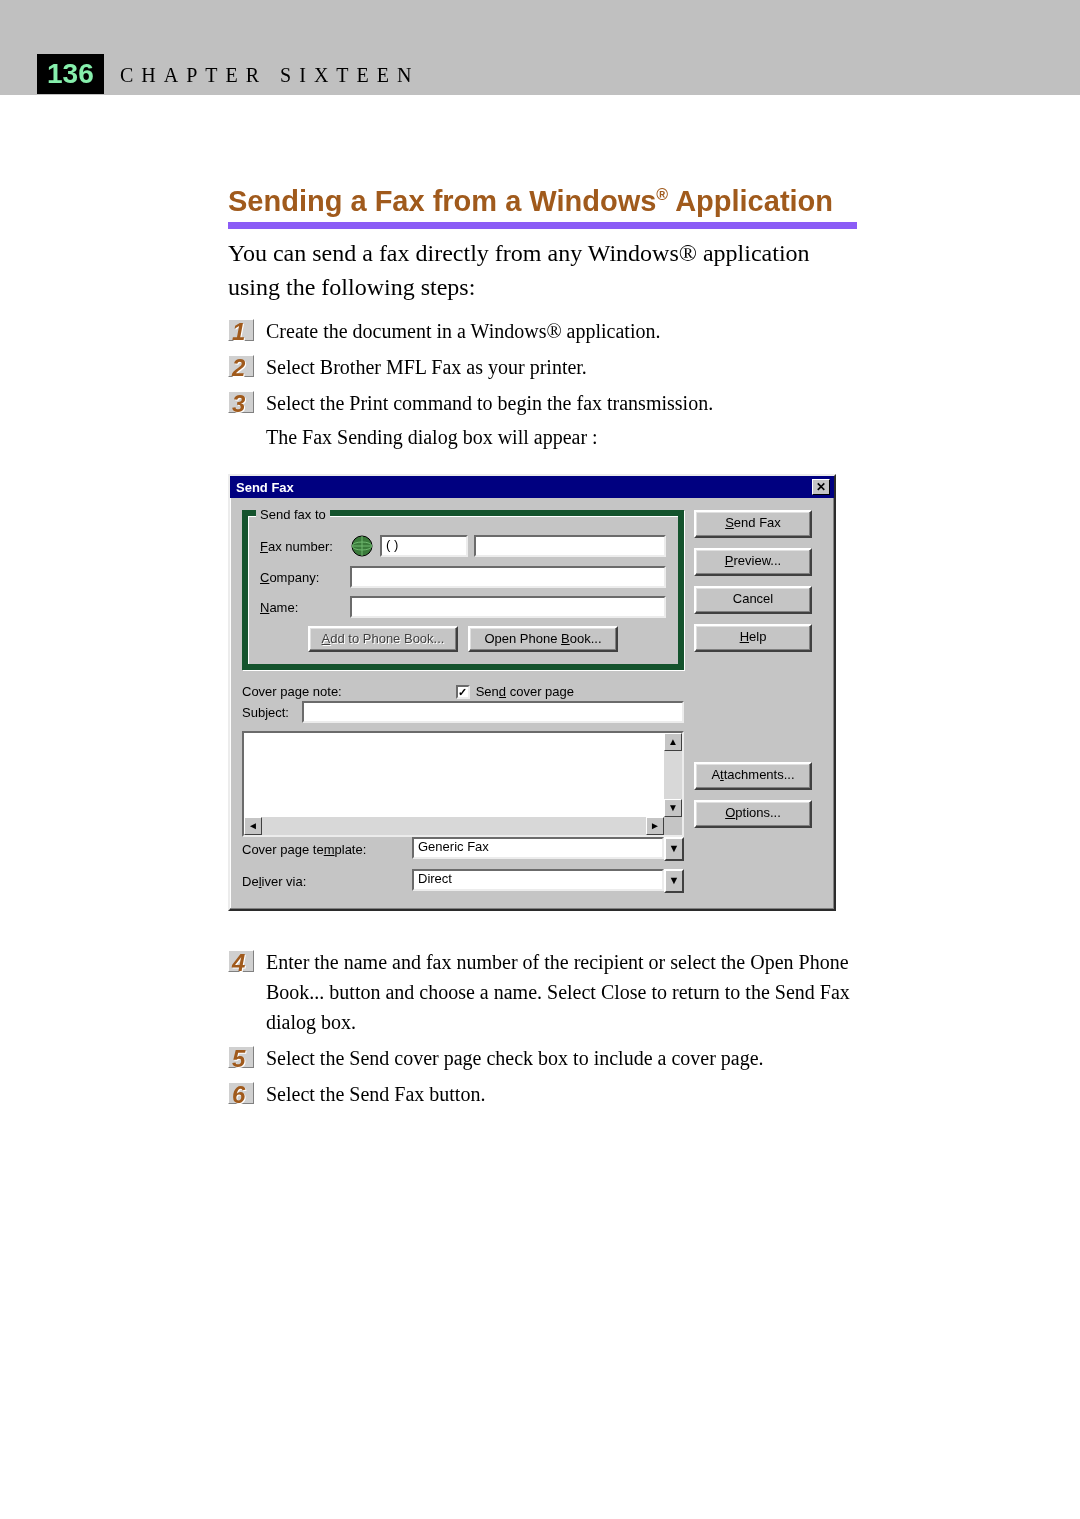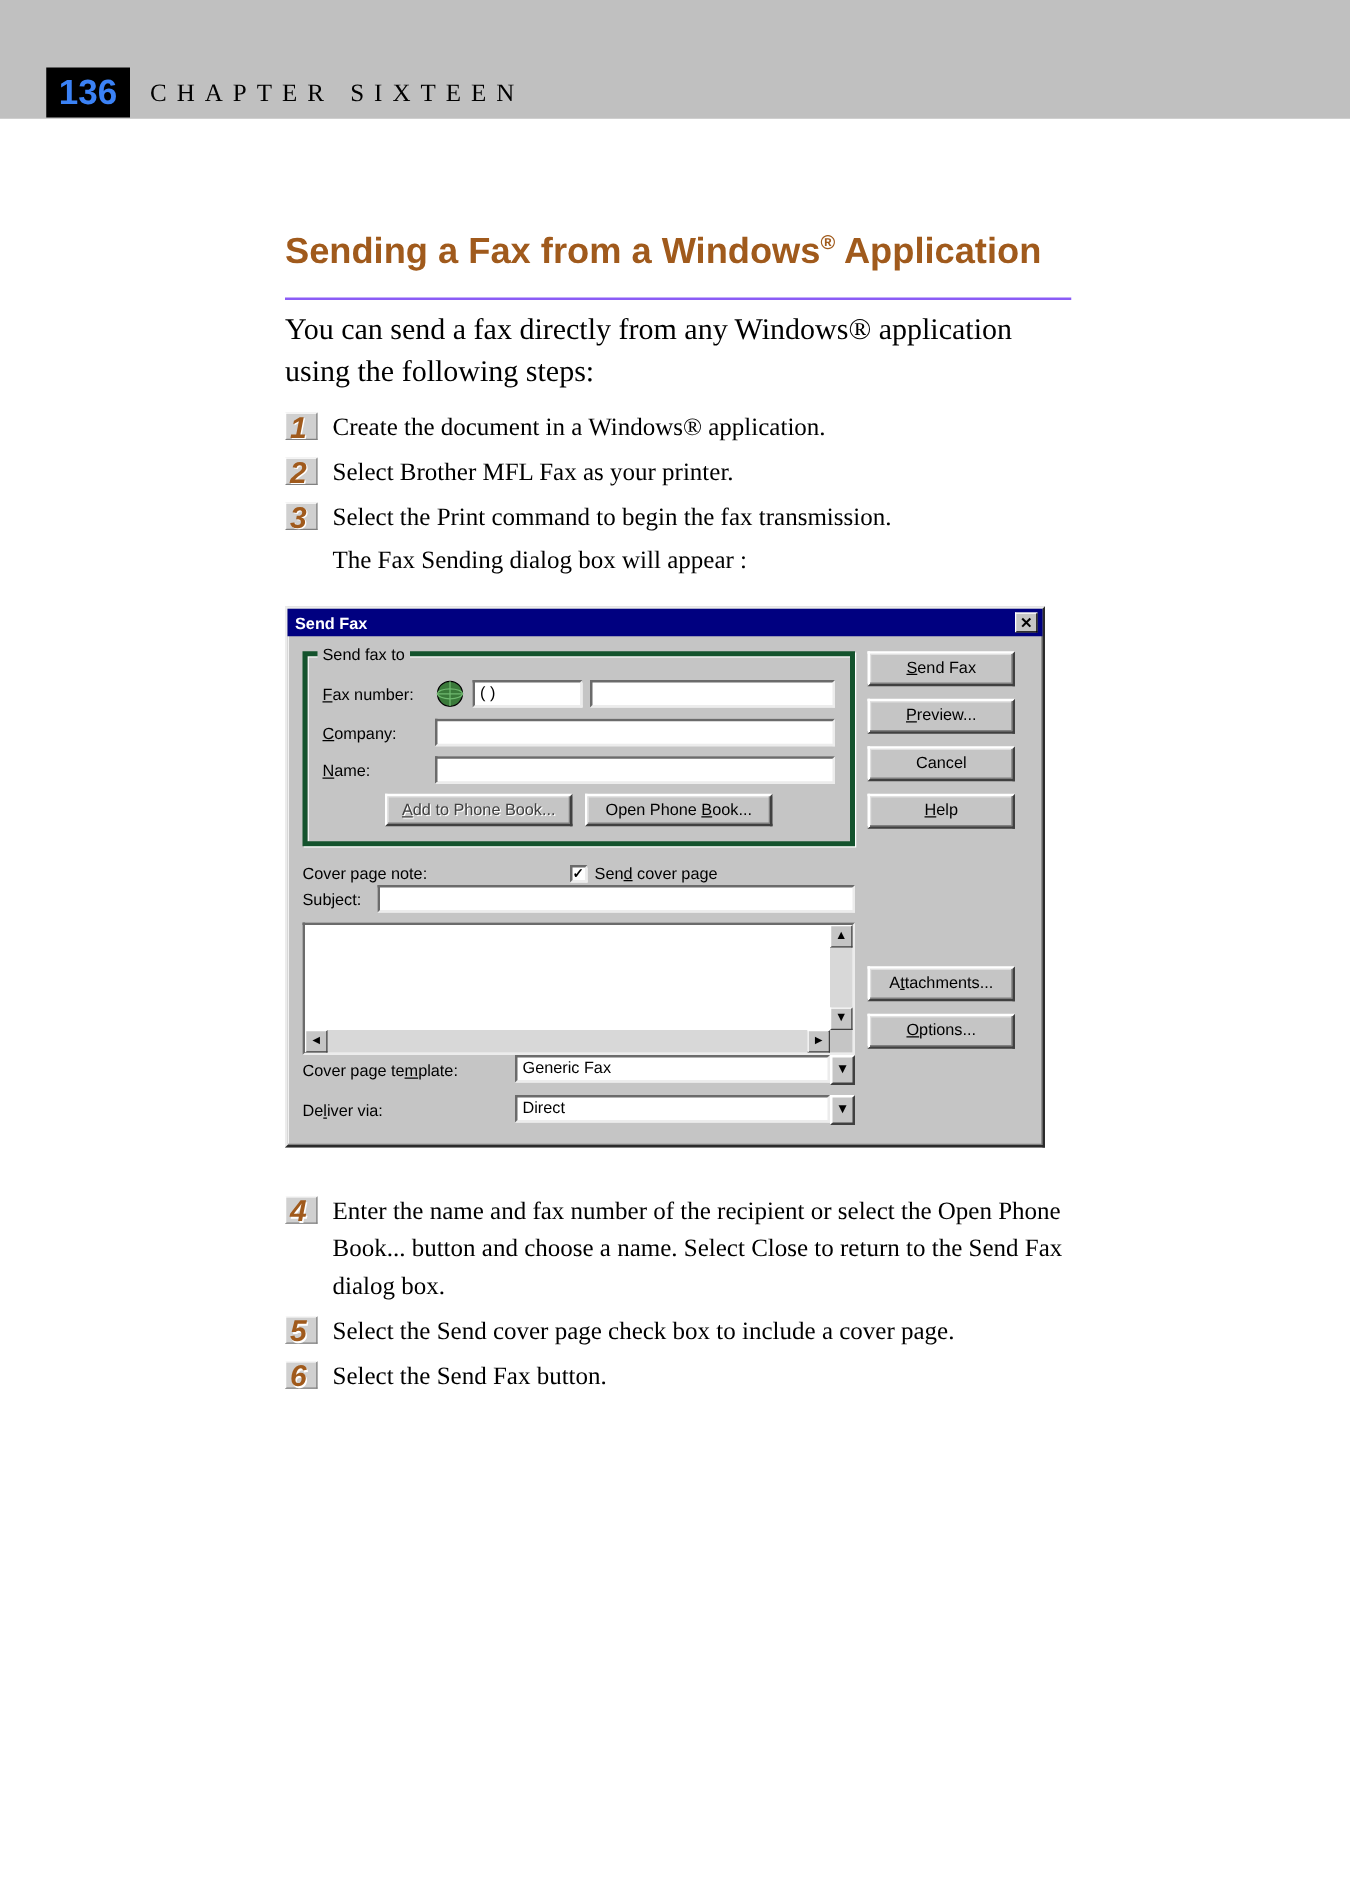--- a/index.html
+++ b/index.html
@@ -14,21 +14,21 @@
   .header-band {
     background: #c0c0c0;
     height: 95px;
     position: relative;
   }
   .page-num-box {
     position: absolute;
     left: 37px;
     top: 54px;
     background: #000;
-    color: #3b82f6;
+    color: #86efac;
     font-family: Arial, Helvetica, sans-serif;
     font-weight: bold;
     font-size: 28px;
     padding: 4px 10px;
   }
   .chapter-label {
     position: absolute;
     left: 120px;
     top: 64px;
     font-family: Georgia, 'Times New Roman', serif;
@@ -40,22 +40,22 @@
     margin-left: 228px;
     margin-right: 223px;
     margin-top: 90px;
   }
   h2.section-title {
     font-family: Arial, Helvetica, sans-serif;
     font-weight: bold;
     color: #a05a1c;
     font-size: 29px;
     margin: 0 0 6px 0;
-    border-bottom: 2px solid #8b5cf6;
-    padding-bottom: 20px;
+    border-bottom: 7px solid #8b5cf6;
+    padding-bottom: 4px;
   }
   .section-title sup {
     font-size: 16px;
     vertical-align: super;
   }
   p.intro {
     font-size: 24px;
     line-height: 1.4;
     margin: 8px 0 12px 0;
   }
@@ -139,21 +139,21 @@
     line-height: 14px;
   }
   .dialog-body {
     padding: 12px 12px 16px 12px;
     display: flex;
     gap: 10px;
   }
   .left-col { flex: 1; }
   .right-col { width: 128px; display: flex; flex-direction: column; gap: 10px; }
   .groupbox {
-    border: 4px solid #14532d;
+    border: 6px solid #14532d;
     box-shadow: 1px 1px 0 #fff inset, 1px 1px 0 #fff;
     padding: 18px 12px 12px 12px;
     position: relative;
     margin-bottom: 14px;
   }
   .groupbox-legend {
     position: absolute;
     top: -9px;
     left: 8px;
     background: #c5c5c5;

